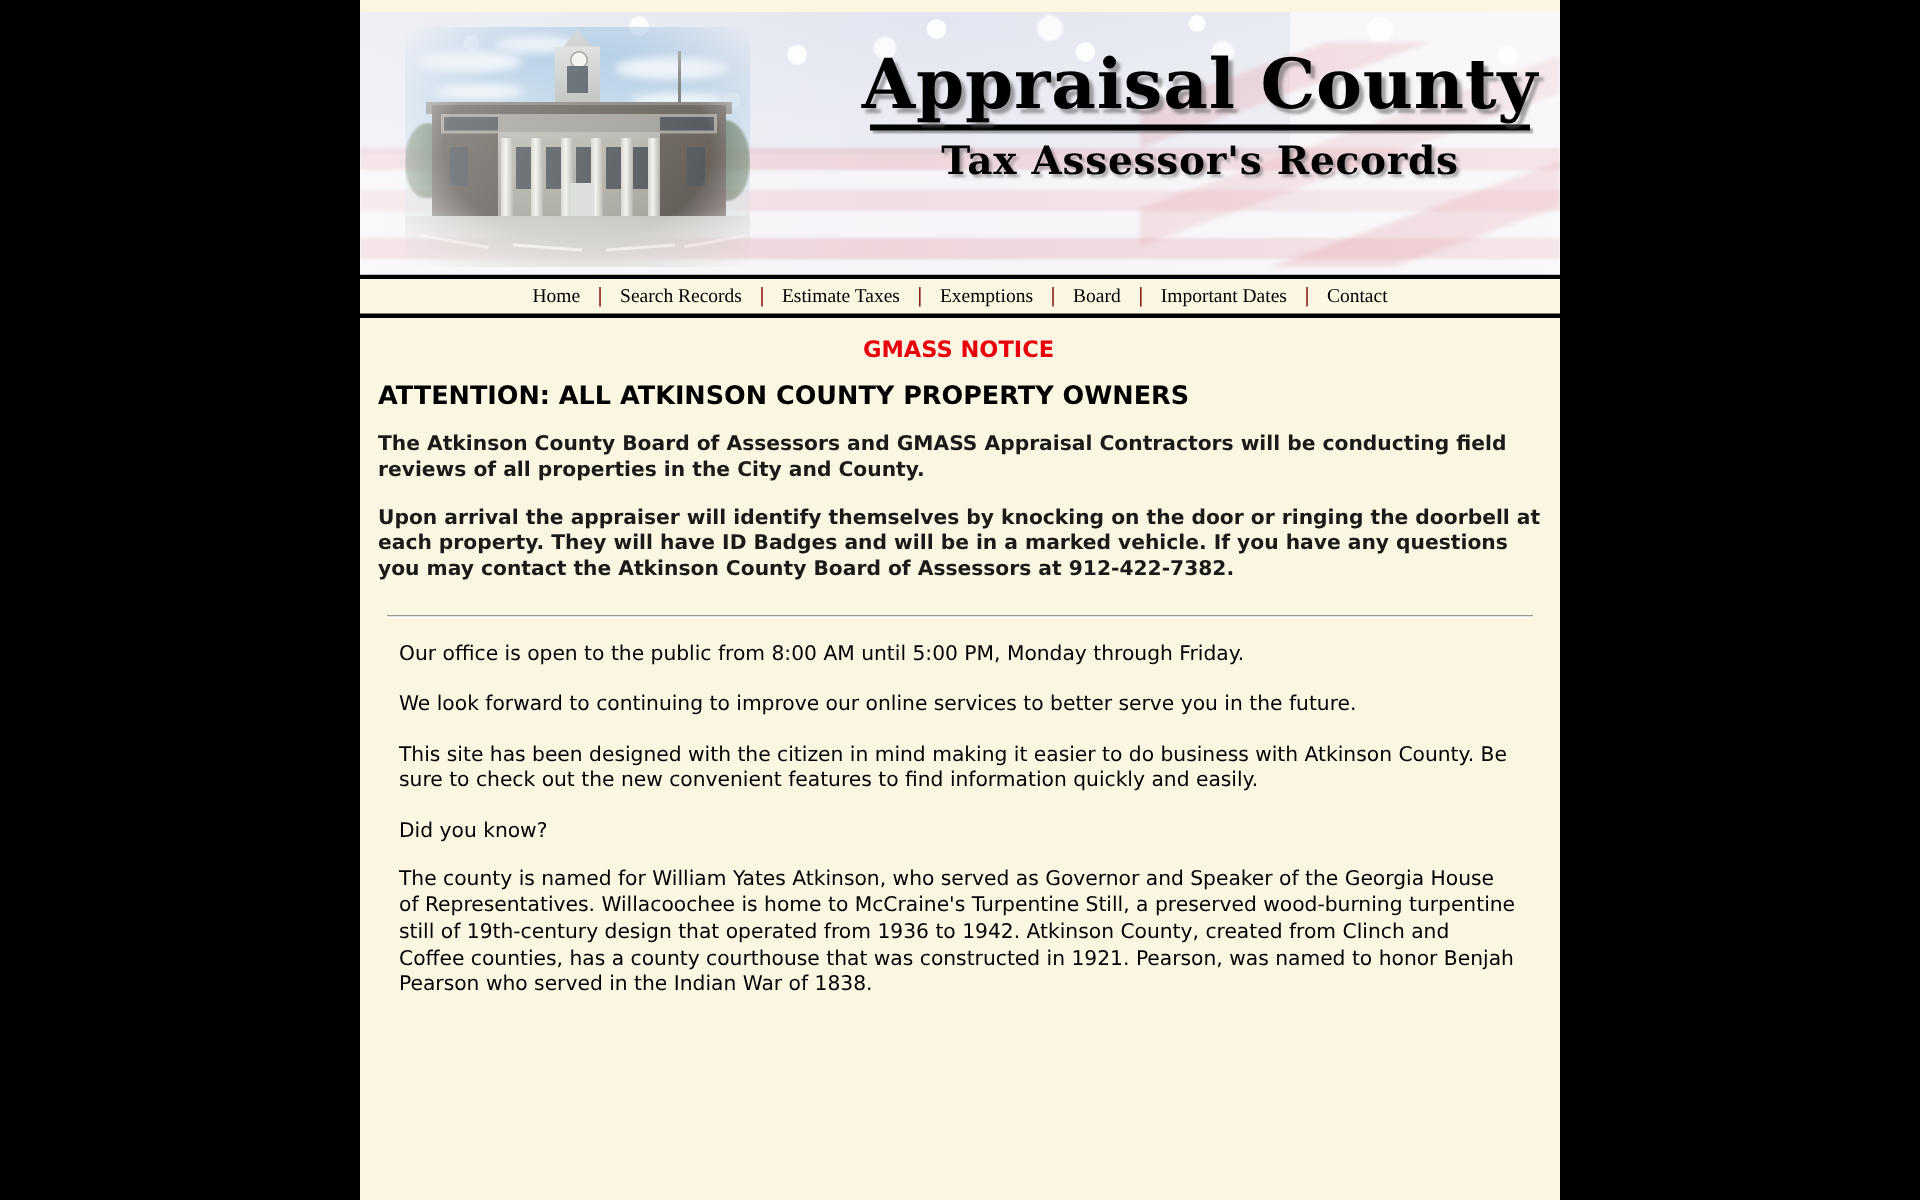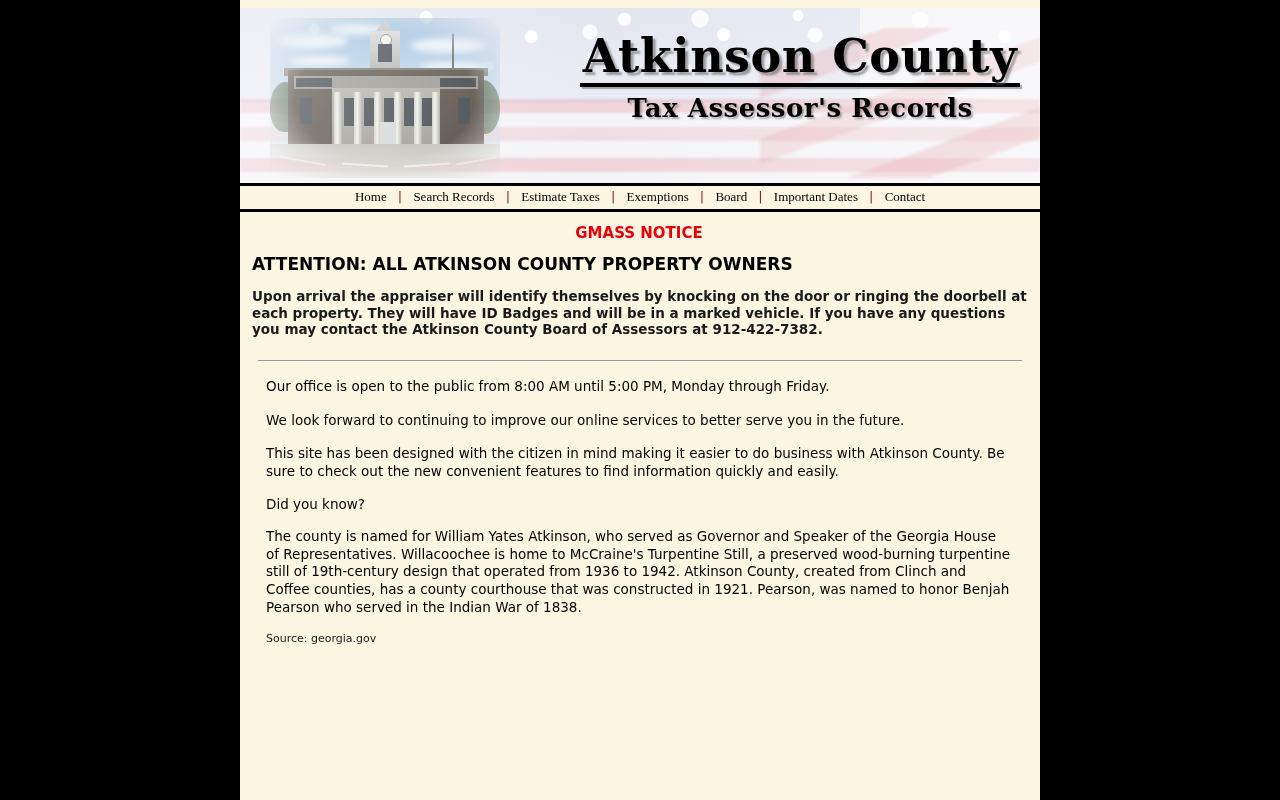--- a/index.html
+++ b/index.html
@@ -361,21 +361,21 @@
       <div class="ch-ground"></div>
       <div class="ch-stripe" style="left:10px; top:142px; width:46px; transform:rotate(10deg);"></div>
       <div class="ch-stripe" style="left:72px; top:146px; width:46px; transform:rotate(4deg);"></div>
       <div class="ch-stripe" style="left:134px;top:146px; width:46px; transform:rotate(-4deg);"></div>
       <div class="ch-stripe" style="left:186px;top:142px; width:40px; transform:rotate(-10deg);"></div>
     </div>
 
     <div class="flag-haze"></div>
 
     <div class="title-block">
-      <div class="site-title">Atkinson County</div>
+      <div class="site-title">Appraisal County</div>
       <div class="title-rule"></div>
       <div class="site-subtitle">Tax Assessor's Records</div>
     </div>
   </div>
 
   <div class="navbar">
     <a class="nav-link">Home</a>
     <span class="nav-sep">|</span>
     <a class="nav-link">Search Records</a>
     <span class="nav-sep">|</span>
@@ -389,32 +389,32 @@
     <span class="nav-sep">|</span>
     <a class="nav-link">Contact</a>
   </div>
 
   <div class="content">
 
     <div class="public-notice-title">GMASS NOTICE</div>
 
     <div class="attention-heading">ATTENTION: ALL ATKINSON COUNTY PROPERTY OWNERS</div>
 
+    <p class="notice-p">The Atkinson County Board of Assessors and GMASS Appraisal Contractors will be conducting field reviews of all properties in the City and County.</p>
 
     <p class="notice-p">Upon arrival the appraiser will identify themselves by knocking on the door or ringing the doorbell at each property. They will have ID Badges and will be in a marked vehicle. If you have any questions you may contact the Atkinson County Board of Assessors at 912-422-7382.</p>
 
     <hr class="divider">
 
     <div class="welcome-wrap">
       <p class="body-p">Our office is open to the public from 8:00 AM until 5:00 PM, Monday through Friday.</p>
       <p class="body-p">We look forward to continuing to improve our online services to better serve you in the future.</p>
       <p class="body-p">This site has been designed with the citizen in mind making it easier to do business with Atkinson County. Be sure to check out the new convenient features to find information quickly and easily.</p>
       <div class="sub-heading">Did you know?</div>
       <p class="body-p">The county is named for William Yates Atkinson, who served as Governor and Speaker of the Georgia House of Representatives. Willacoochee is home to McCraine's Turpentine Still, a preserved wood-burning turpentine still of 19th-century design that operated from 1936 to 1942. Atkinson County, created from Clinch and Coffee counties, has a county courthouse that was constructed in 1921. Pearson, was named to honor Benjah Pearson who served in the Indian War of 1838.</p>
-      <p class="source-line">Source: georgia.gov</p>
     </div>
 
     <div class="footer">
       
       
     </div>
 
   </div>
 </div>
 

